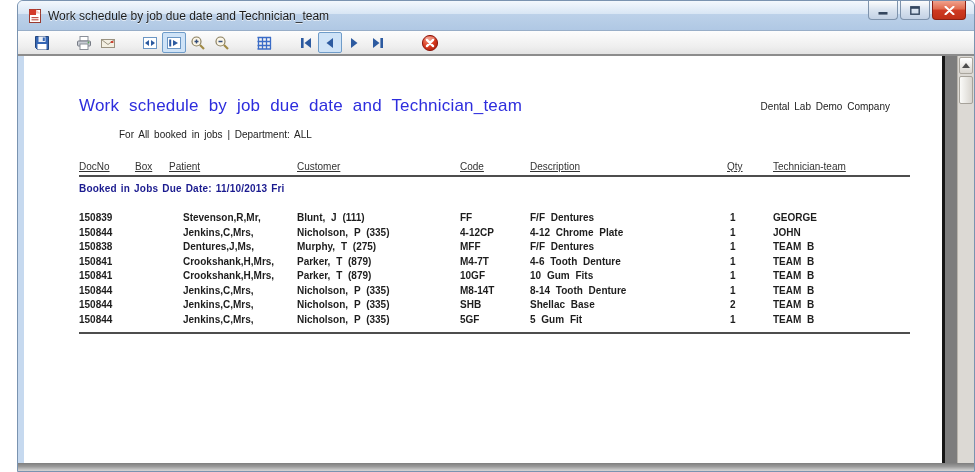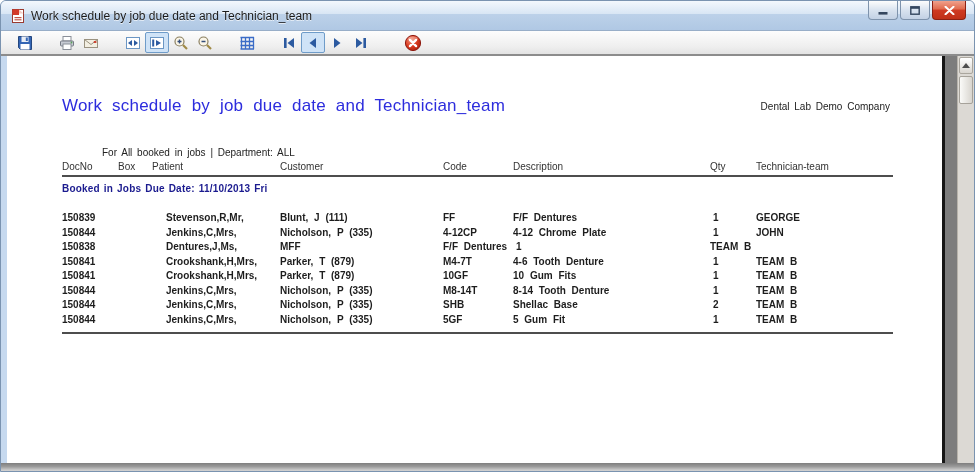--- a/index.html
+++ b/index.html
@@ -1,17 +1,17 @@
 <!DOCTYPE html>
 <html><head>
 <meta charset="utf-8">
 <style>
   html,body{margin:0;padding:0;background:#fff;}
   body{width:975px;height:472px;position:relative;font-family:"Liberation Sans",sans-serif;overflow:hidden;}
-  #window{position:absolute;inset:0;border:1px solid #7a93b0;border-radius:6px 6px 0 0;overflow:hidden;background:#c6d9ef;box-sizing:border-box;}
+  #window{position:absolute;inset:0;border:1px solid #7a93b0;border-radius:6px 6px 0 0;overflow:hidden;background:#c6d9ef;box-sizing:border-box;margin-left:17px;}
 
   
   .titlebar{height:29px;background:linear-gradient(180deg,#f3f8fd 0%,#d8e5f4 45%,#bcd1e9 46%,#b0c8e4 100%);border-bottom:1px solid #98aec8;display:flex;align-items:center;position:relative;}
   .app-icon{margin:0 5px 0 9px;width:16px;height:16px;flex:0 0 auto;}
   .title-text{font-size:12px;color:#1b1b1b;white-space:nowrap;text-shadow:0 1px 0 rgba(255,255,255,.7);}
   .win-controls{position:absolute;right:8px;top:0;display:flex;}
   .win-btn{width:30px;height:19px;border:1px solid #7e93ac;border-top:none;border-radius:0 0 4px 4px;background:linear-gradient(180deg,#fdfdfd,#d9e3ef 50%,#c2d1e4);display:flex;align-items:center;justify-content:center;margin-left:2px;box-sizing:border-box;cursor:default;}
   .win-btn.close{width:34px;background:linear-gradient(180deg,#f0a18c,#e06a4d 45%,#cf3a23 50%,#c03018);border-color:#8c2013;}
 
   
@@ -26,23 +26,23 @@
   .page{flex:1;background:#ffffff;border-right:3px solid #161616;position:relative;overflow:hidden;}
   .preview-gap{width:12px;background:#7d7d7d;}
   .vscrollbar{width:16px;background:#dcd9d4;border-left:1px solid #b7b3ab;display:flex;flex-direction:column;}
   .scroll-btn{height:17px;background:linear-gradient(180deg,#ffffff,#d9d6d0);border:1px solid #aaa69e;border-radius:2px;margin:1px;display:flex;align-items:center;justify-content:center;box-sizing:border-box;}
   .scroll-thumb{height:28px;background:linear-gradient(90deg,#fafaf8,#d8d5cf);border:1px solid #a6a29a;border-radius:2px;margin:1px;box-sizing:border-box;}
   .bottom-frame{height:10px;background:linear-gradient(180deg,#7e7e7e 0%,#9a9a9a 35%,#c4c4c4 65%,#e9e9e9 100%);}
 
   
   .rpt-title{position:absolute;left:55px;top:40px;font-size:17px;color:#2d2ddd;word-spacing:5px;letter-spacing:.2px;white-space:nowrap;}
   .rpt-company{position:absolute;right:52px;top:45px;font-size:10px;color:#222;word-spacing:2px;}
-  .rpt-filter{position:absolute;left:55px;top:91px;font-size:10px;color:#222;word-spacing:2px;padding-left:40px;}
+  .rpt-filter{position:absolute;left:55px;top:73px;font-size:10px;color:#222;word-spacing:2px;padding-left:40px;}
   .rgrid{display:grid;grid-template-columns:56px 34px 128px 163px 70px 197px 46px auto;width:831px;}
-  .thead{position:absolute;left:55px;top:105px;font-size:10px;color:#333;word-spacing:1px;}
+  .thead{position:absolute;left:55px;top:105px;font-size:10px;color:#333;word-spacing:1px;text-decoration:underline;}
   .rule{position:absolute;left:55px;width:831px;height:2px;background:#4d4d4d;}
   .rule-top{top:119px;}
   .rule-bottom{top:276px;}
   .group-hdr{position:absolute;left:55px;top:127px;font-size:10px;font-weight:bold;color:#1b1b8f;letter-spacing:.2px;word-spacing:1px;}
   #report-rows{position:absolute;left:55px;top:155px;font-weight:bold;}
   .trow{font-size:10px;color:#1d1d1d;height:14.5px;line-height:14.5px;word-spacing:3px;white-space:nowrap;}
   .trow span{overflow:hidden;}
   .trow .c2{padding-left:14px;}
   .trow .c6{padding-left:3px;}
 </style>
@@ -225,20 +225,21 @@
             <span class="c3">Nicholson, P (335)</span>
             <span class="c4">4-12CP</span>
             <span class="c5">4-12 Chrome Plate</span>
             <span class="c6">1</span>
             <span class="c7">JOHN</span>
           </div>
           <div class="trow rgrid">
             <span class="c0">150838</span>
             <span class="c1"></span>
             <span class="c2">Dentures,J,Ms,</span>
+            <span class="c3">Murphy, T (275)</span>
             <span class="c4">MFF</span>
             <span class="c5">F/F Dentures</span>
             <span class="c6">1</span>
             <span class="c7">TEAM B</span>
           </div>
           <div class="trow rgrid">
             <span class="c0">150841</span>
             <span class="c1"></span>
             <span class="c2">Crookshank,H,Mrs,</span>
             <span class="c3">Parker, T (879)</span>

